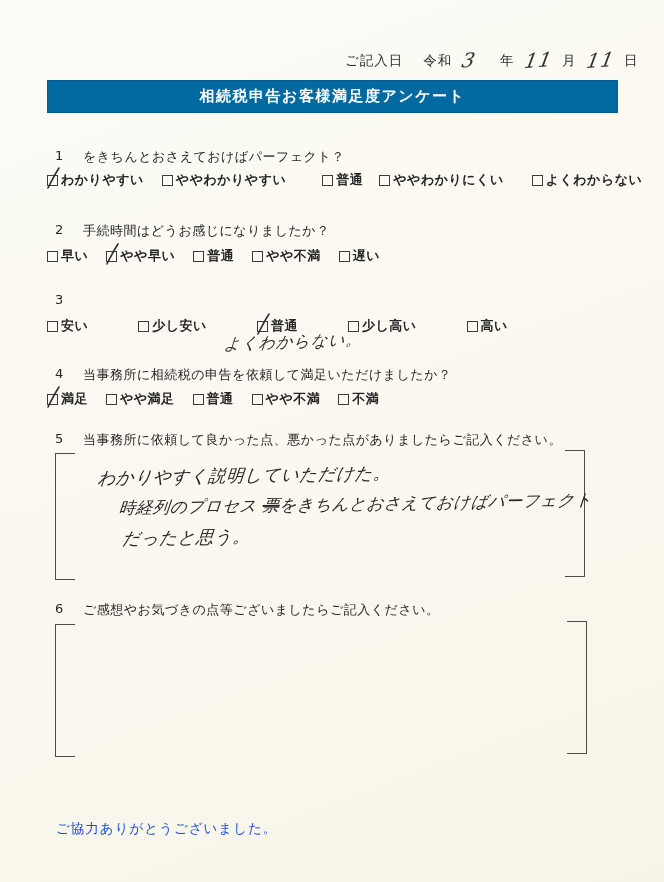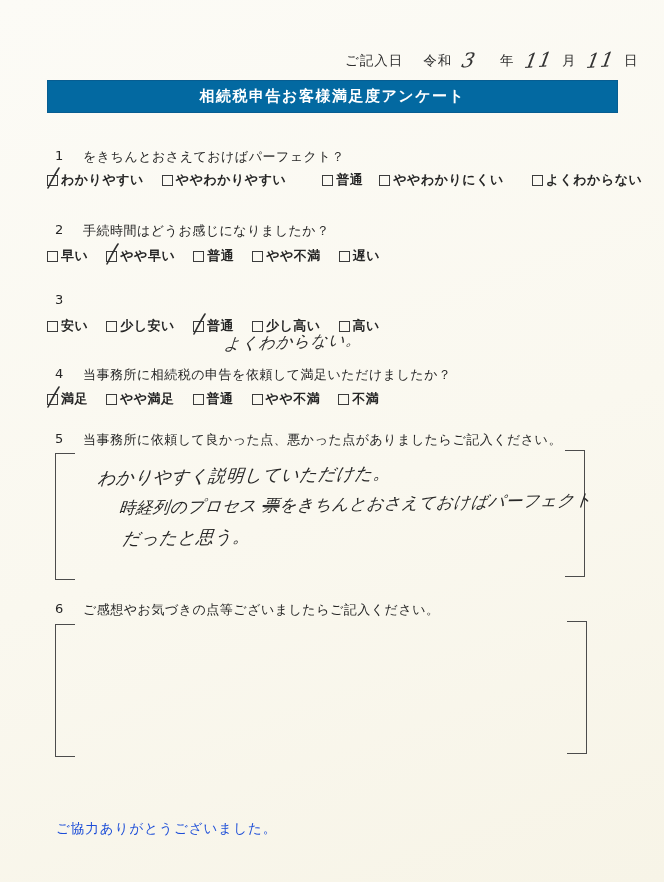--- a/index.html
+++ b/index.html
@@ -102,21 +102,21 @@
 
   
   .footer-thanks {
     position:absolute; left:56px; top:820px;
     font-size:13.5px; letter-spacing:1px; color:#1d4ed8;
   }
 
   
   #q1-label { top:148px; }  #q1-opts { top:171px; }
   #q2-label { top:222px; }  #q2-opts { top:247px; }
-  #q3-label { top:292px; }  #q3-opts { top:317px; }
+  #q3-label { top:292px; }  #q3-opts { top:317px;gap:32px; }
   #q4-label { top:366px; }  #q4-opts { top:390px; }
   #q5-label { top:431px; }
   #q5-box   { top:453px; width:530px; height:127px; }
   #q6-label { top:601px; }
   #q6-box   { top:624px; width:532px; height:133px; }
 </style>
 </head>
 <body>
 
 <div class="date-line">

